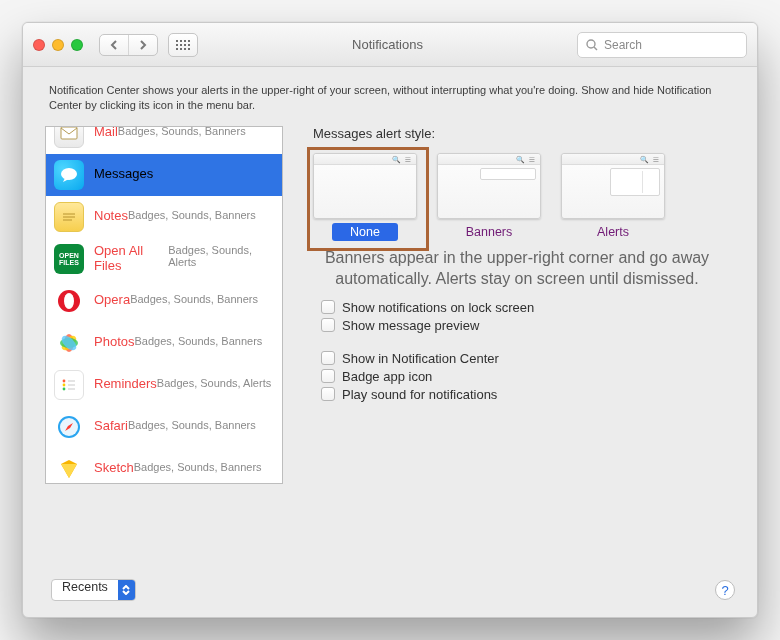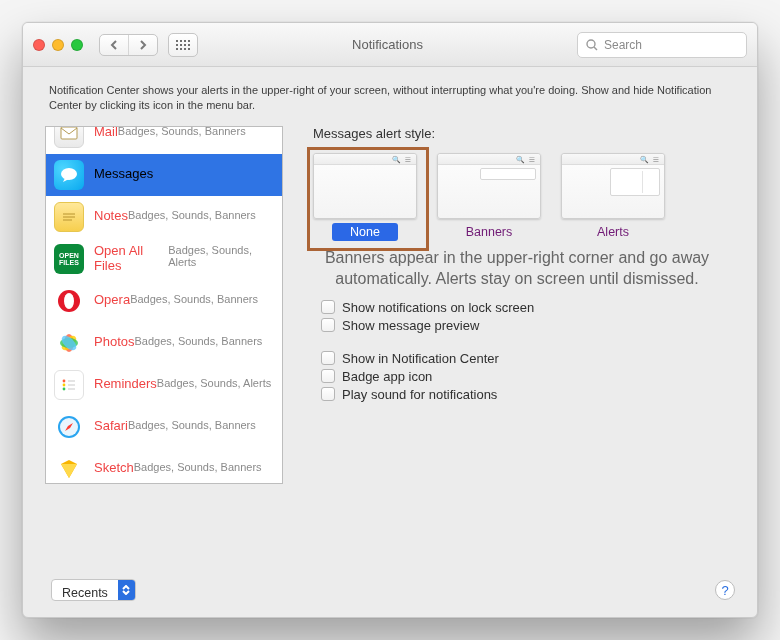--- a/index.html
+++ b/index.html
@@ -68,21 +68,21 @@
   .style-label{font-size:12.5px;color:#701a75;padding:2px 18px;border-radius:3px;}
   .style.selected .style-label{background:#2b68e6;color:#fff;}
   .highlight{position:absolute;border:3px solid var(--accent-orange);left:8px;top:0;width:122px;height:104px;pointer-events:none;}
   .hint{font-size:16px;color:#666;text-align:center;margin:4px 10px 10px 10px;line-height:1.35;}
   .checks{display:flex;flex-direction:column;gap:3px;padding-left:6px;font-size:13px;}
   .gap{height:12px;}
   .check{display:flex;align-items:center;gap:7px;padding-left:16px;}
   .cb{width:14px;height:14px;border:1px solid #b5b5b5;border-radius:3px;background:linear-gradient(#ffffff,#f2f2f2);flex-shrink:0;}
   
   .footer{display:flex;align-items:center;gap:10px;padding:10px 22px 16px 28px;font-size:13px;}
-  .select{display:flex;align-items:flex-end;height:22px;border:1px solid #c6c6c6;border-radius:4px;background:#fff;overflow:hidden;}
+  .select{display:flex;align-items:flex-start;height:22px;border:1px solid #c6c6c6;border-radius:4px;background:#fff;overflow:hidden;}
   .select span{padding:0 10px;font-size:12.5px;}
   .select .knob{width:17px;height:100%;background:#2a6fe0;display:flex;flex-direction:column;align-items:center;justify-content:center;gap:0px;}
   .knob svg{stroke:#fff;stroke-width:2;fill:none;}
   .help{width:20px;height:20px;border-radius:50%;border:1px solid #bcbcbc;background:#fff;color:#2a6fe0;font-size:13px;display:flex;align-items:center;justify-content:center;margin-left:auto;}
 </style>
 </head>
 <body>
 <div class="frame">
 <div class="window">
 

